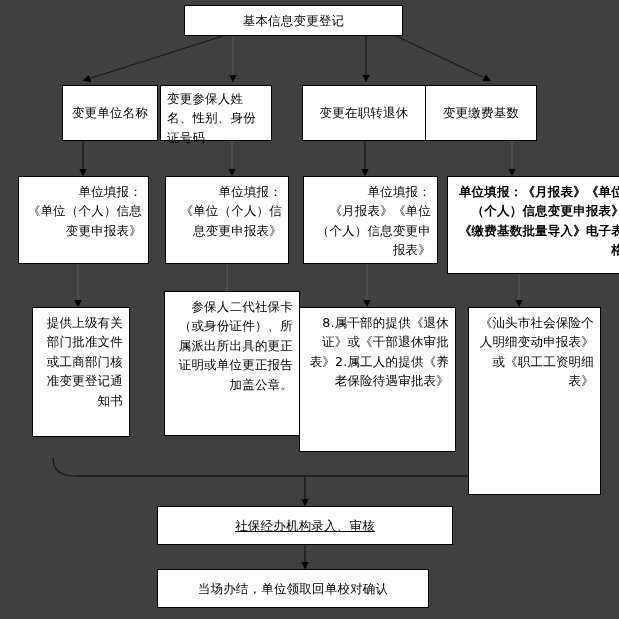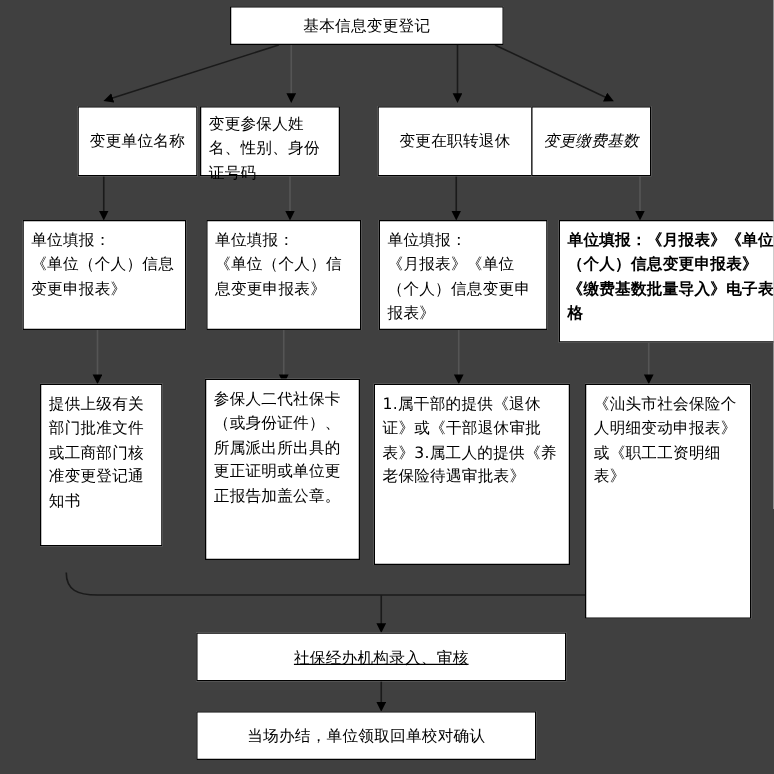--- a/index.html
+++ b/index.html
@@ -31,21 +31,21 @@
     word-break: break-all;
   }
   .box.center {
     display: flex;
     align-items: center;
     justify-content: center;
     text-align: center;
     padding: 0;
   }
   .box.topleft {
-    text-align: left;
+    text-align: right;
   }
   .box.centertop {
     text-align: left;
     padding-top: 3px;
   }
   svg.links {
     position: absolute;
     left: 0;
     top: 0;
     width: 619px;
@@ -97,38 +97,38 @@
   </svg>
 
   <div class="box center" style="left:184px; top:5px; width:219px; height:31px;">基本信息变更登记</div>
 
   <div class="box center" style="left:30px; top:85px; width:96px; height:56px;margin-left:32px;">变更单位名称</div>
 
   <div class="box centertop" style="left:160px; top:85px; width:112px; height:56px;">变更参保人姓名、性别、身份证号码</div>
 
   <div class="box center" style="left:302px; top:85px; width:124px; height:56px;">变更在职转退休</div>
 
-  <div class="box center" style="left:425px; top:85px; width:96px; height:56px;font-style:italic;">变更缴费基数</div>
+  <div class="box center" style="left:425px; top:85px; width:112px; height:56px;">变更缴费基数</div>
 
   <div class="box topleft" style="left:18px; top:176px; width:131px; height:88px;">单位填报：
 《单位（个人）信息变更申报表》</div>
 
   <div class="box topleft" style="left:165px; top:176px; width:124px; height:88px;">单位填报：
 《单位（个人）信息变更申报表》</div>
 
   <div class="box topleft" style="left:303px; top:176px; width:135px; height:88px;">单位填报：
 《月报表》《单位（个人）信息变更申报表》</div>
 
   <div class="box topleft" style="left:447px; top:176px; width:184px; height:98px;font-weight:bold;">单位填报：《月报表》《单位（个人）信息变更申报表》《缴费基数批量导入》电子表格</div>
 
   <div class="box topleft" style="left:32px; top:307px; width:98px; height:130px;">提供上级有关部门批准文件或工商部门核准变更登记通知书</div>
 
-  <div class="box topleft" style="left:164px; top:303px; width:124px; height:145px;">参保人二代社保卡（或身份证件）、所属派出所出具的更正证明或单位更正报告加盖公章。</div>
+  <div class="box topleft" style="left:164px; top:291px; width:136px; height:145px;">参保人二代社保卡（或身份证件）、所属派出所出具的更正证明或单位更正报告加盖公章。</div>
 
-  <div class="box topleft" style="left:299px; top:307px; width:157px; height:145px;">1.属干部的提供《退休证》或《干部退休审批表》3.属工人的提供《养老保险待遇审批表》</div>
+  <div class="box topleft" style="left:299px; top:307px; width:157px; height:145px;">8.属干部的提供《退休证》或《干部退休审批表》2.属工人的提供《养老保险待遇审批表》</div>
 
   <div class="box topleft" style="left:468px; top:307px; width:133px; height:188px;">《汕头市社会保险个人明细变动申报表》或《职工工资明细表》</div>
 
   <div class="box center" style="left:157px; top:506px; width:296px; height:39px;text-decoration:underline;">社保经办机构录入、审核</div>
 
   <div class="box center" style="left:157px; top:569px; width:272px; height:39px;">当场办结，单位领取回单校对确认</div>
 
 </div>
 
 </body></html>

